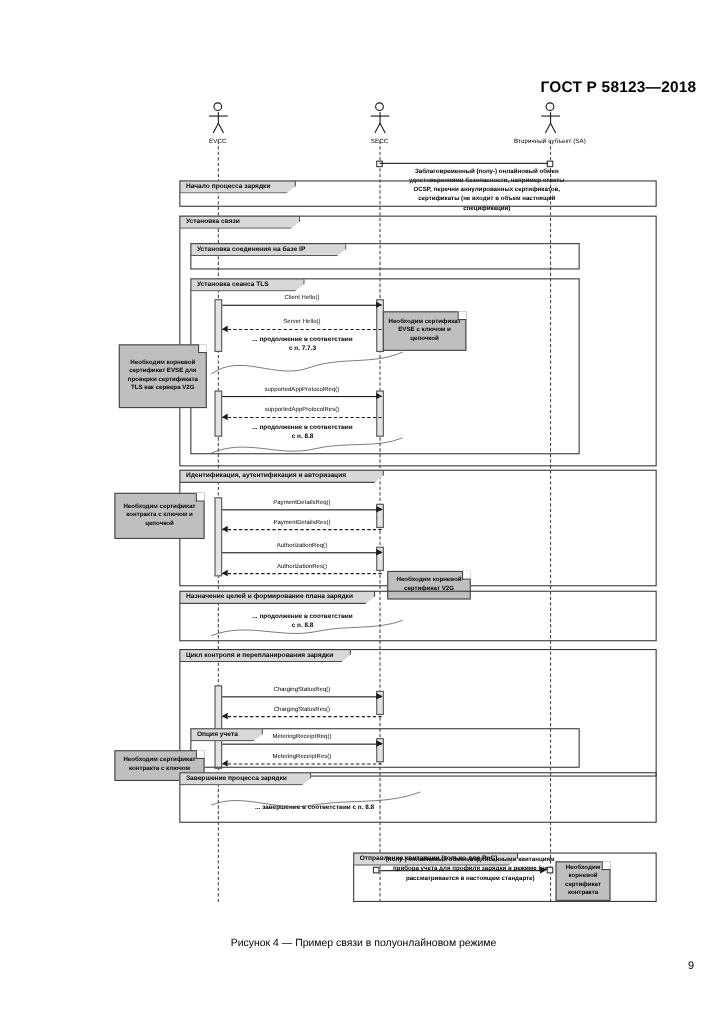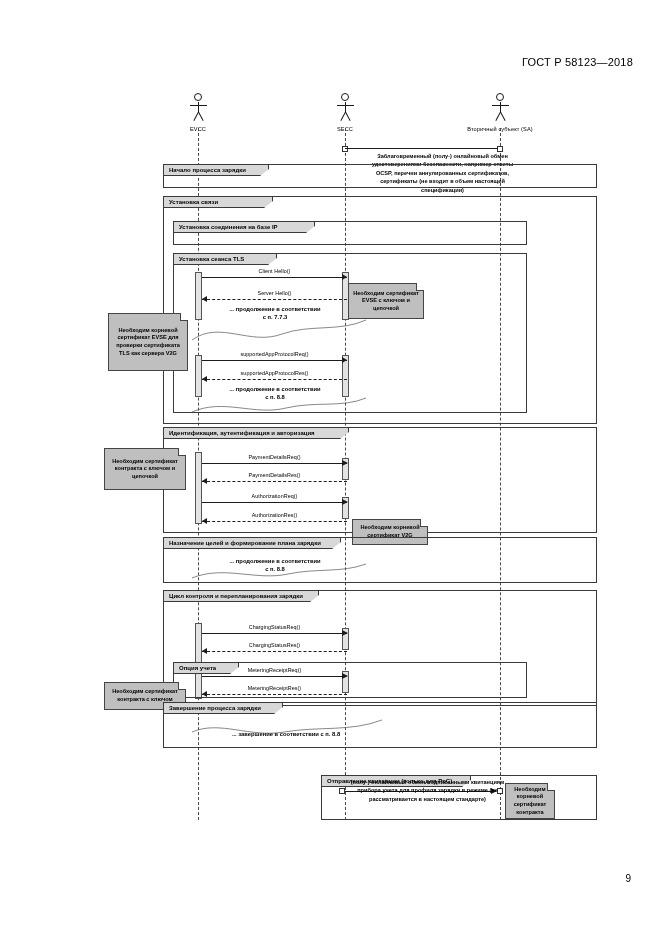--- a/index.html
+++ b/index.html
@@ -3,21 +3,21 @@
 <meta charset="utf-8">
 <style>
   html,body{margin:0;padding:0;background:#fff;}
   body{width:661px;height:935px;position:relative;
        font-family:"Liberation Sans","DejaVu Sans",sans-serif;color:#000;
        -webkit-font-smoothing:antialiased;}
 
   .page{position:absolute;left:0;top:0;width:661px;height:935px;overflow:hidden;}
 
   
-  .gost{position:absolute;right:28px;top:56px;font-size:11px;font-weight:normal;letter-spacing:.2px;}
+  .gost{position:absolute;right:28px;top:71px;font-size:14px;font-weight:bold;letter-spacing:.2px;}
 
   
   .actor{position:absolute;width:120px;text-align:center;}
   .actor .stick{position:relative;height:32px;width:100%;}
   .actor .head{position:absolute;left:50%;top:0;width:8px;height:8px;margin-left:-4px;
                border:1px solid #1a1a1a;border-radius:50%;box-sizing:border-box;}
   .actor .body{position:absolute;left:50%;top:9px;width:1px;height:11px;margin-left:0px;background:#1a1a1a;}
   .actor .arms{position:absolute;left:50%;top:12px;width:17px;height:1px;margin-left:-8px;background:#1a1a1a;}
   .actor .legL{position:absolute;left:50%;top:19px;width:1px;height:10px;background:#1a1a1a;
                transform-origin:top center;transform:rotate(28deg);}
@@ -295,15 +295,16 @@
   <div class="anch" style="left:497px;top:788px;"></div>
   <div style="position:absolute;left:345px;top:791px;width:150px;height:0;border-top:1px solid #1c1c1c;"></div>
   <div style="position:absolute;left:491px;top:787.5px;width:0;height:0;border-top:3px solid transparent;border-bottom:3px solid transparent;border-left:6px solid #1c1c1c;"></div>
   <div class="note-plain" style="left:350px;top:778px;width:155px;text-align:center;">(полу-) онлайновый обмен подписанными квитанциям прибора учета для профиля зарядки в режиме (не рассматривается в настоящем стандарте)</div>
 
   <div class="note" style="left:505px;top:783px;width:50px;height:36px;">
     <div class="fold"></div>
     <span>Необходим корневой сертификат контракта</span>
   </div>
 
+  <div class="caption" style="top:852px;">Рисунок 4 — Пример связи в полуонлайновом режиме</div>
   <div class="pagenum" style="top:873px;">9</div>
 
 </div>
 
 </body></html>

